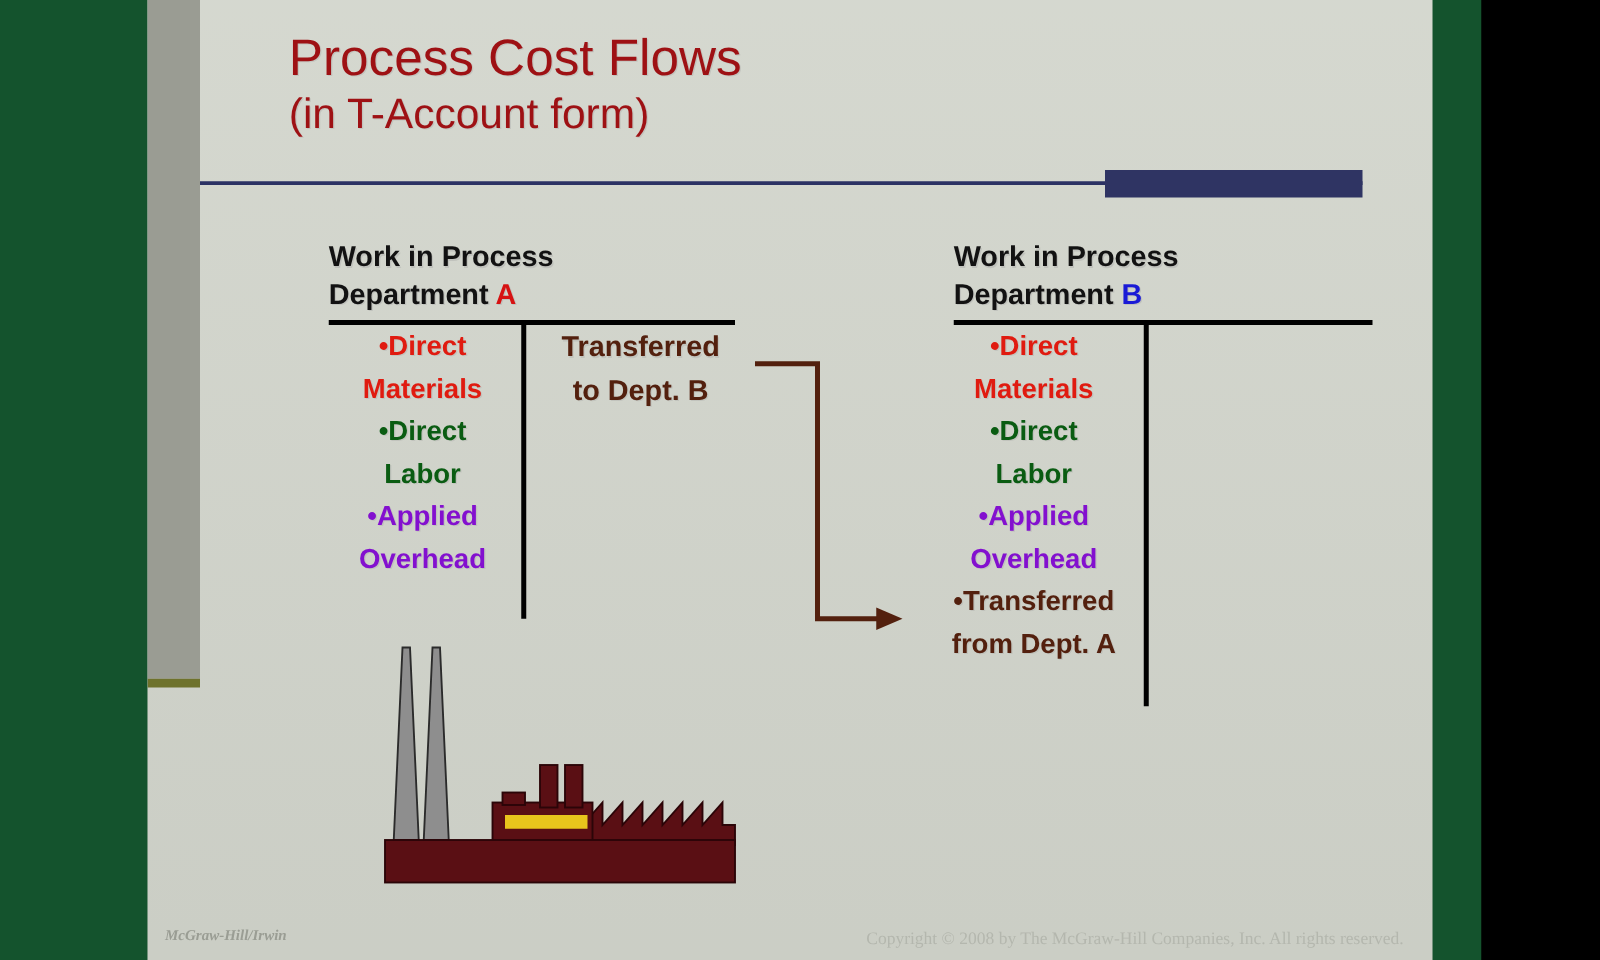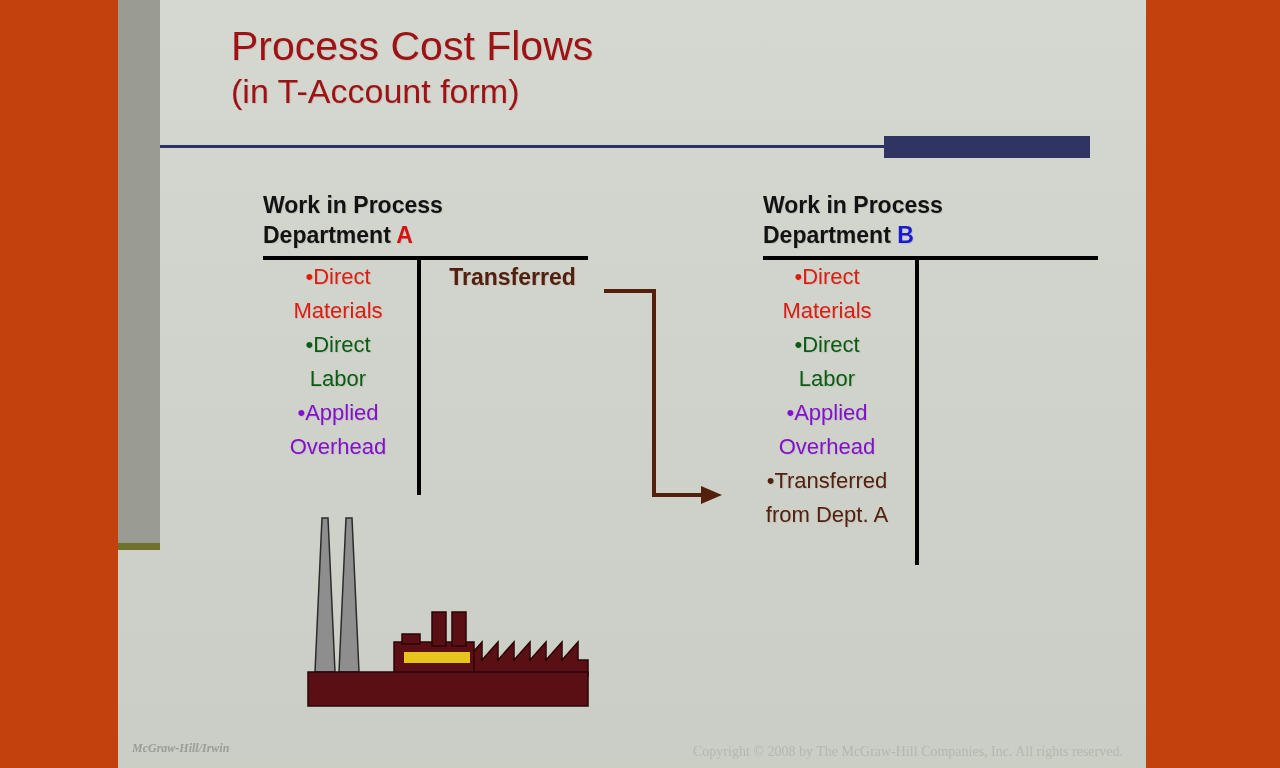--- a/index.html
+++ b/index.html
@@ -9,23 +9,23 @@
   }
   body {
     width: 1280px;
     height: 768px;
     overflow: hidden;
     font-family: "Liberation Sans", sans-serif;
   }
 
   #stage {
     position: relative;
-    width: 1280px;
+    width: 1185px;
     height: 768px;
-    background: #c2410c;
+    background: #14532d;
   }
 
   
   #slide {
     position: absolute;
     left: 118px;
     top: 0px;
     width: 1028px;
     height: 768px;
     background: #d3d6cd;
@@ -121,21 +121,21 @@
     background: #000000;
     top: 0;
   }
 
   .t-col {
     position: absolute;
     top: 0;
   }
   .t-item {
     font-size: 22px;
-    font-weight: normal;
+    font-weight: bold;
     line-height: 34px;
     text-align: center;
     white-space: nowrap;
     text-shadow: 1px 1px 0 rgba(160,160,160,0.3);
   }
   .t-item.plain {
     font-weight: bold;
   }
   .c-red     { color: #e01b10; }
   .c-green   { color: #0a5c12; }
@@ -222,20 +222,21 @@
           </div>
           <div class="t-item c-purple">
             <div><span>•</span><span>Applied</span></div>
             <div>Overhead</div>
           </div>
         </div>
 
         <div class="t-col" style="left:162px; width:175px;">
           <div class="t-item c-brown plain" style="font-size:23px; line-height:35px;">
             <div>Transferred</div>
+            <div>to Dept. B</div>
           </div>
         </div>
       </div>
     </div>
 
     <div class="t-account" style="left:645px; top:190px; width:335px;">
       <div class="t-head">
         <div><span>Work in Process</span></div>
         <div>
           <span>Department </span><span class="dept-b">B</span>

